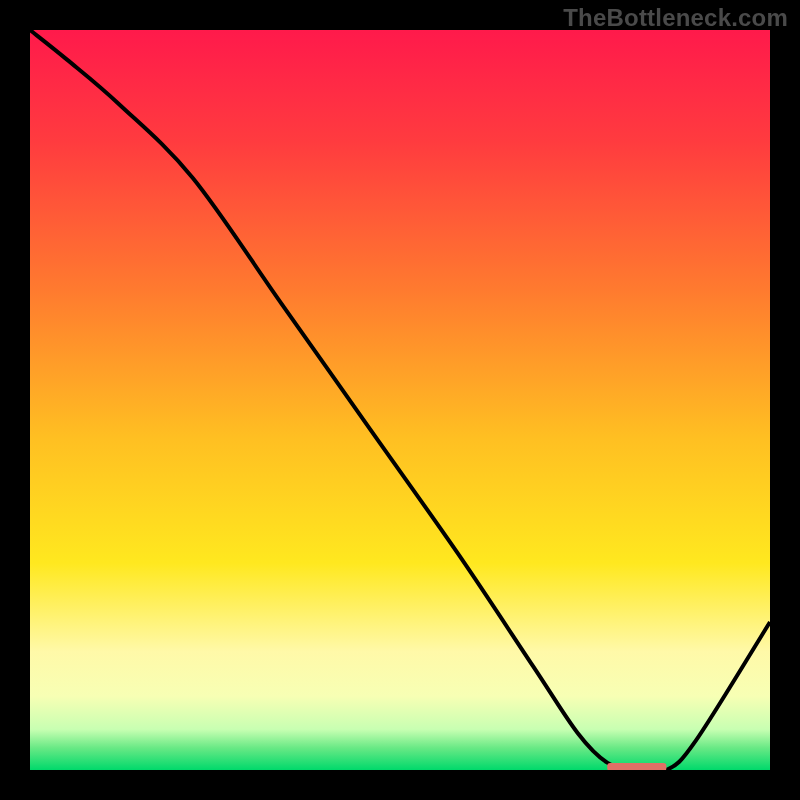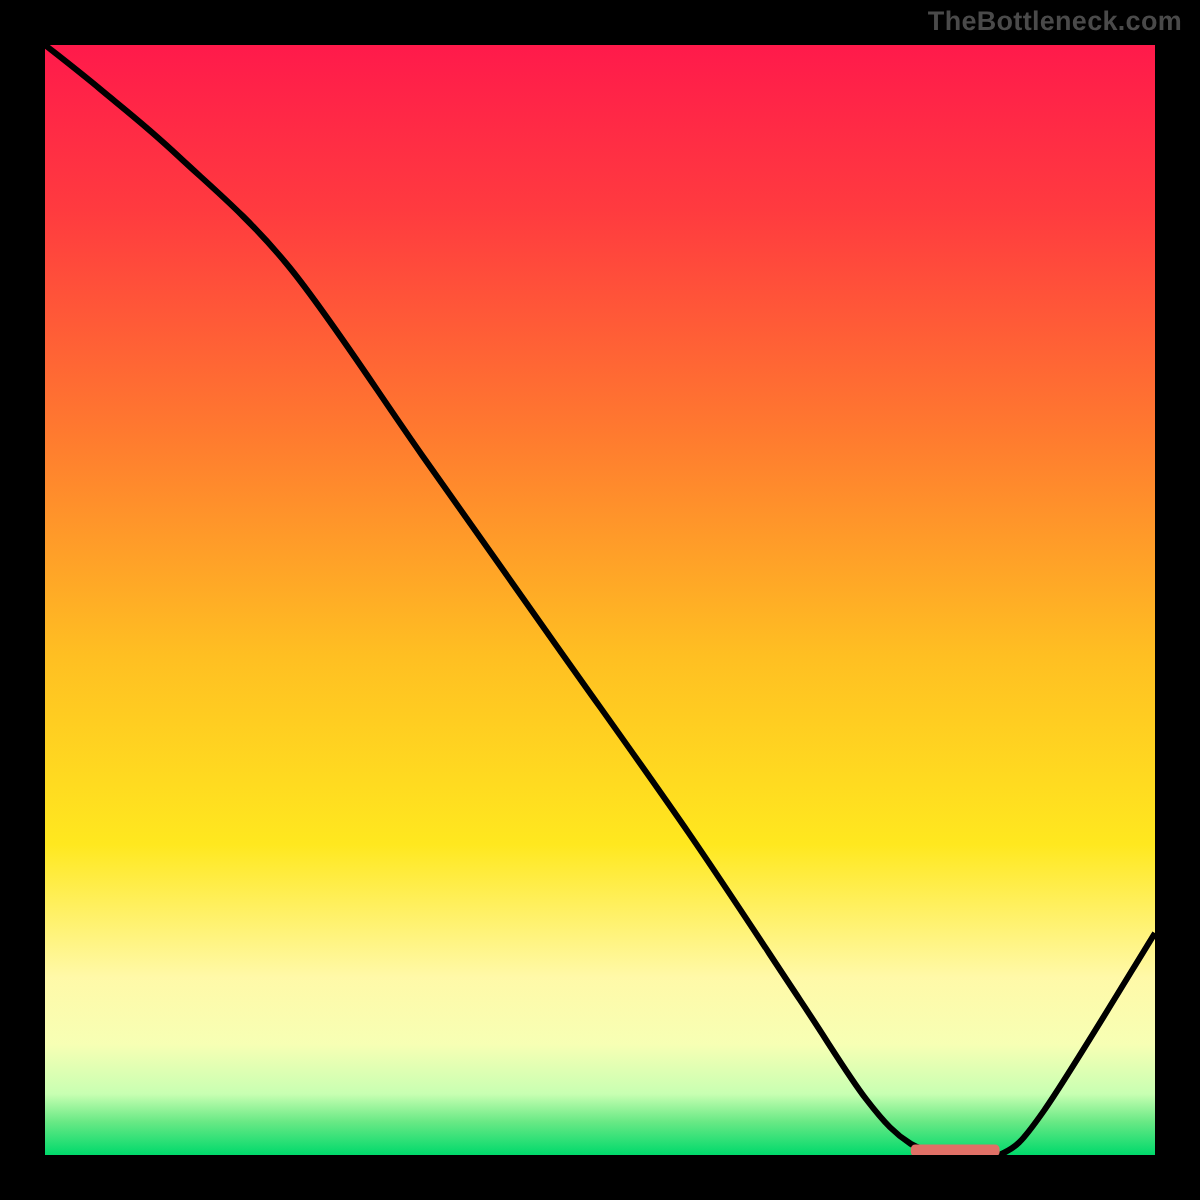--- a/index.html
+++ b/index.html
@@ -14,21 +14,21 @@
     position: relative;
     width: 800px;
     height: 800px;
   }
   .watermark {
     position: absolute;
     top: 4px;
     right: 12px;
     color: #4a4a4a;
     font-family: Arial, Helvetica, sans-serif;
-    font-size: 18px;
+    font-size: 24px;
     font-weight: 600;
     letter-spacing: 0.2px;
     user-select: none;
   }
   svg {
     position: absolute;
     top: 0;
     left: 0;
   }
 </style>

